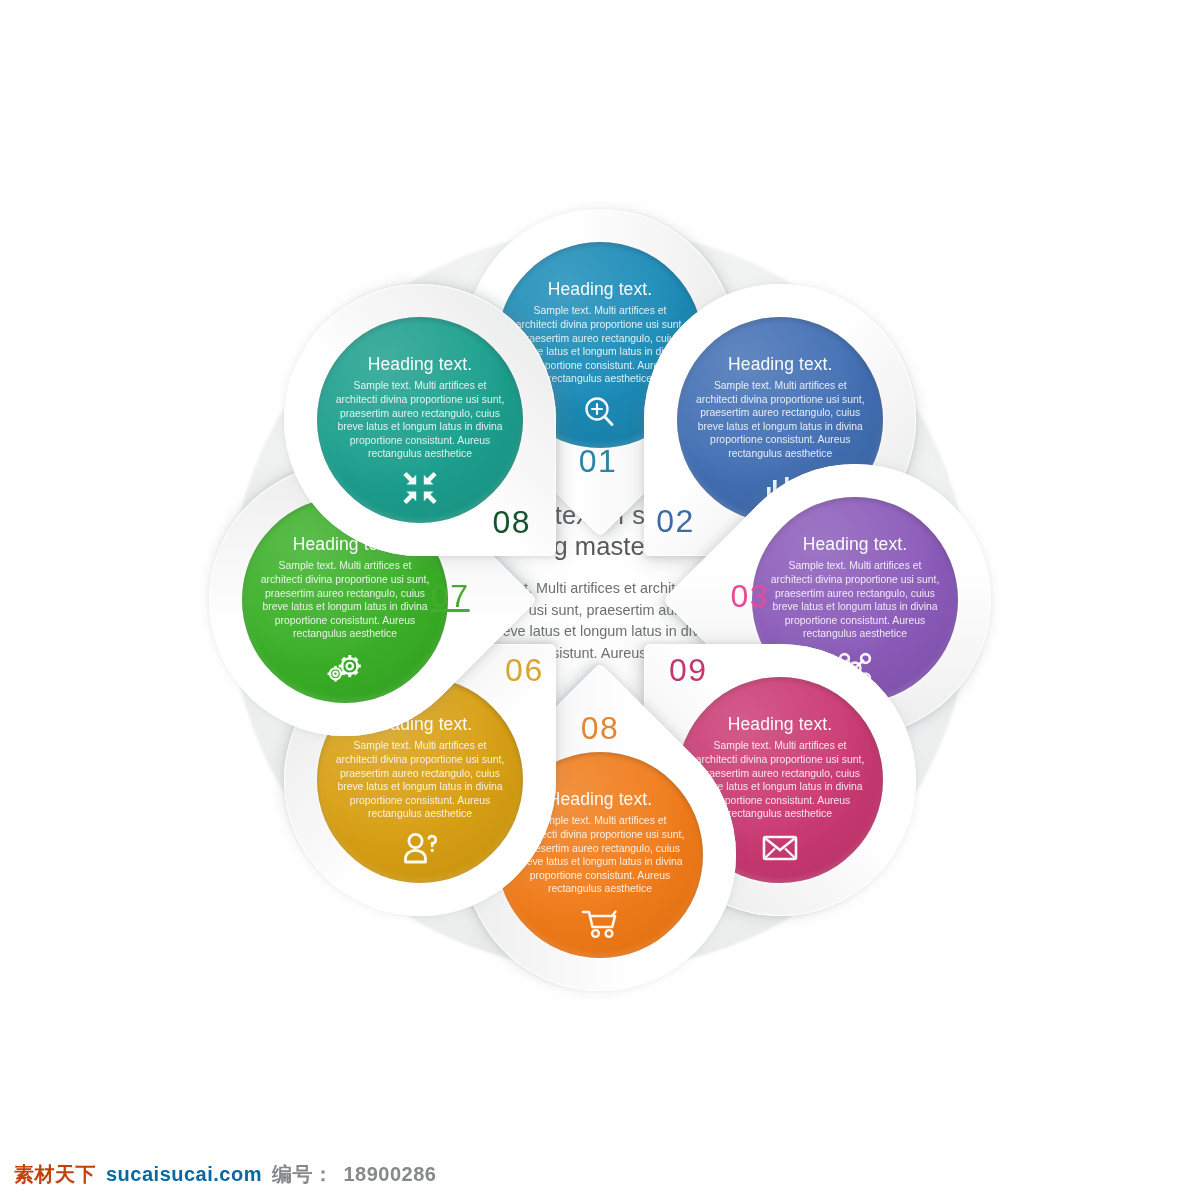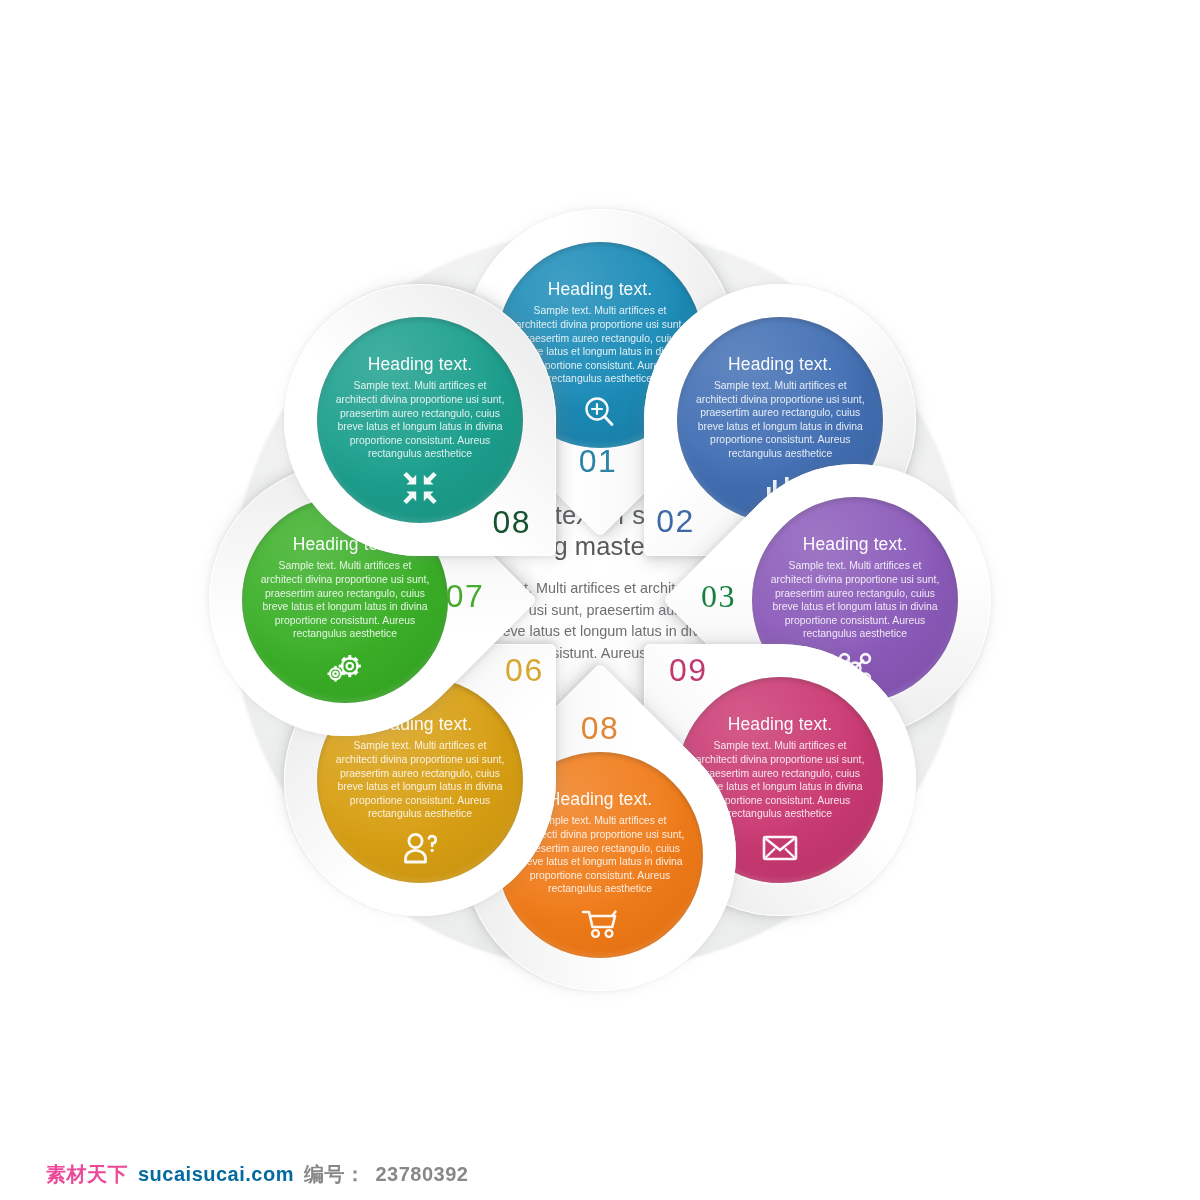--- a/index.html
+++ b/index.html
@@ -173,21 +173,21 @@
     left: 14px;
     bottom: 12px;
     display: flex;
     align-items: baseline;
     gap: 10px;
     font-size: 20px;
     color: #8d8e90;
     font-weight: 700;
     letter-spacing: 0.5px;
   }
-  .watermark .wm-cn { color: #ec4899; margin-left: 32px; }
+  .watermark .wm-cn { color: #c2410c; }
   .watermark .wm-dom { color: #0369a1; margin-top: 18px; }
   .watermark .wm-id { color: #87888a; }
 </style>
 </head>
 <body>
 
 <div id="stage">
 
   <div class="backdrop"></div>
 
@@ -245,21 +245,21 @@
       <circle cx="21" cy="18" r="5.4" fill="none" stroke="rgba(255,255,255,0.95)" stroke-width="2.8"></circle>
       <circle cx="10.5" cy="8.5" r="4.4" fill="none" stroke="rgba(255,255,255,0.95)" stroke-width="2.6"></circle>
       <circle cx="31.5" cy="8.5" r="4.4" fill="none" stroke="rgba(255,255,255,0.95)" stroke-width="2.6"></circle>
       <circle cx="10.5" cy="28" r="4.4" fill="none" stroke="rgba(255,255,255,0.95)" stroke-width="2.6"></circle>
       <circle cx="31.5" cy="28" r="4.4" fill="none" stroke="rgba(255,255,255,0.95)" stroke-width="2.6"></circle>
     </svg>
             </div>
           </div>
         </div>
       </div>
-      <div class="petal-num" style="color: #15803d; left: 701px; top: 580px; width: 68px; text-align: left; z-index: 42; font-family: Liberation Serif, serif;">03</div>
+      <div class="petal-num" style="color: #ec4899; left: 701px; top: 580px; width: 68px; text-align: right; z-index: 42;">03</div>
       <div class="petal" style="left: 780.312px; top: 780.312px; margin-left: -136px; margin-top: -136px; transform: rotate(90deg); z-index: 13;">
         <div class="petal-body"></div>
         <div class="disc-wrap" style="transform: rotate(-90deg);">
           <div class="disc" style="background: radial-gradient(circle at 38% 30%, rgb(203, 59, 116) 0%, rgb(203, 59, 116) 45%, rgb(178, 46, 99) 100%);">
             <div class="disc-heading">Heading text.</div>
             <p class="disc-body">Sample text. Multi artifices et architecti divina proportione usi sunt, praesertim aureo rectangulo, cuius breve latus et longum latus in divina proportione consistunt. Aureus rectangulus aesthetice</p>
             <div class="disc-icon">
               <svg width="40" height="30" viewBox="0 0 40 30">
       <rect x="4" y="4" width="32" height="22" rx="1.5" fill="none" stroke="rgba(255,255,255,0.95)" stroke-width="2.6"></rect>
       <path d="M5.5 5.6 L20 17 L34.5 5.6" fill="none" stroke="rgba(255,255,255,0.95)" stroke-width="2.6"></path>
@@ -337,21 +337,21 @@
         <rect x="10.7" y="14.8" width="2.7" height="3.8"></rect>
         <rect x="10.7" y="27.4" width="2.7" height="3.8"></rect>
         <rect x="3.7" y="21.7" width="3.8" height="2.7"></rect>
         <rect x="16.6" y="21.7" width="3.8" height="2.7"></rect>
       </g>
     </svg>
             </div>
           </div>
         </div>
       </div>
-      <div class="petal-num" style="color: rgb(70, 172, 46); left: 431px; top: 580px; width: 68px; text-align: center; z-index: 46;">07</div>
+      <div class="petal-num" style="color: rgb(70, 172, 46); left: 431px; top: 580px; width: 68px; z-index: 46; text-decoration: underline;">07</div>
       <div class="petal" style="left: 419.688px; top: 419.688px; margin-left: -136px; margin-top: -136px; transform: rotate(270deg); z-index: 17;">
         <div class="petal-body"></div>
         <div class="disc-wrap" style="transform: rotate(-270deg);">
           <div class="disc" style="background: radial-gradient(circle at 38% 30%, rgb(29, 160, 142) 0%, rgb(29, 160, 142) 45%, rgb(23, 140, 124) 100%);">
             <div class="disc-heading">Heading text.</div>
             <p class="disc-body">Sample text. Multi artifices et architecti divina proportione usi sunt, praesertim aureo rectangulo, cuius breve latus et longum latus in divina proportione consistunt. Aureus rectangulus aesthetice</p>
             <div class="disc-icon">
               <svg width="40" height="40" viewBox="0 0 40 40">
       <g fill="rgba(255,255,255,0.95)">
         <path d="M17.2 4.8 L17.2 14.6 L7.4 14.6 L10.6 11.4 L4.3 5.1 L7.5 1.9 L13.8 8.2 Z" transform="translate(-1,2)"></path>
@@ -372,16 +372,16 @@
       <span>Heading text of sample.</span><br>
       <span>Formating master title.</span>
     </div>
     <p class="center-body">Sample text. Multi artifices et architecti divina proportione usi sunt, praesertim aureorect-angulo, cuius breve latus et longum latus in divina proportione consistunt. Aureus placere dicitur.</p>
   </div>
 
   <div class="watermark">
     <span class="wm-cn">素材天下</span>
     <span class="wm-dom">sucaisucai.com</span>
     <span class="wm-id">编号：</span>
-    <span class="wm-id">23780392</span>
+    <span class="wm-id">18900286</span>
   </div>
 
 </div>
 
 </body></html>

